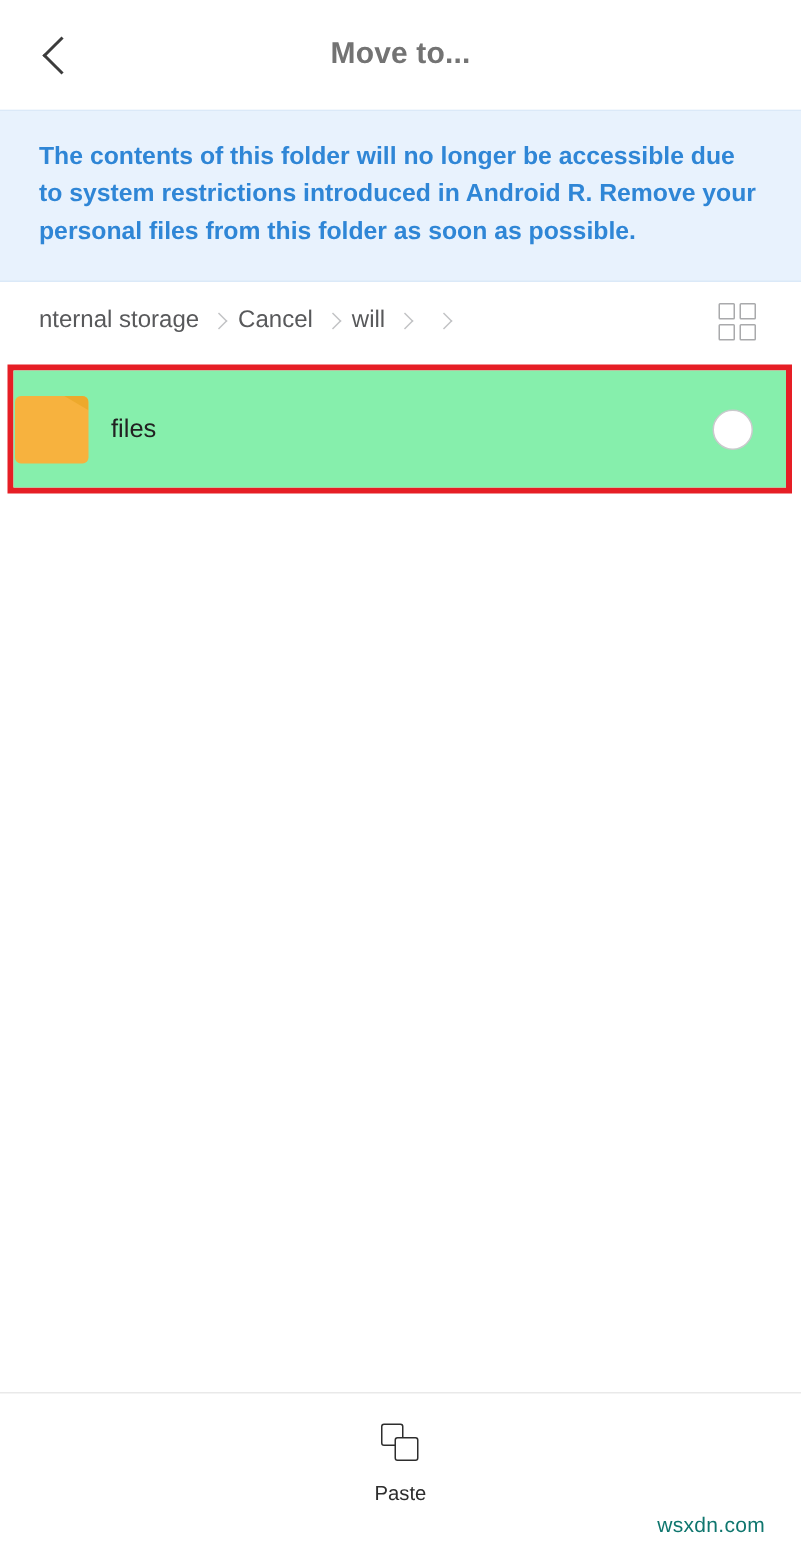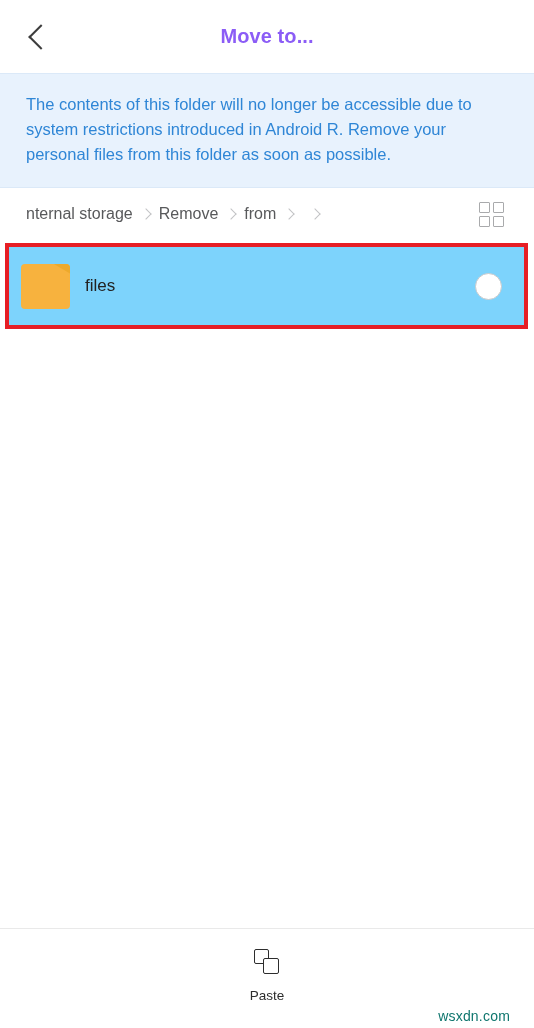--- a/index.html
+++ b/index.html
@@ -41,39 +41,40 @@
     transform: rotate(45deg);
     margin-left: 5px;
   }
   .appbar-title {
     position: absolute;
     left: 0;
     right: 0;
     text-align: center;
     font-size: 20px;
     font-weight: bold;
-    color: #8b5cf6;
+    color: #737373;
     letter-spacing: .1px;
     pointer-events: none;
   }
 
   
   .notice {
     background: #e8f2fd;
     border-top: 1px solid #dbe9f8;
     border-bottom: 1px solid #dbe9f8;
     padding: 18px 26px 20px 26px;
     box-sizing: border-box;
     min-height: 107px;
   }
   .notice-text {
     color: #2f86d6;
     font-size: 16.5px;
     line-height: 25px;
     margin: 0;
+    font-weight: bold;
   }
 
   
   .crumbbar {
     height: 52px;
     display: flex;
     align-items: center;
     padding: 0 20px 0 26px;
     box-sizing: border-box;
     background: #fff;
@@ -130,24 +131,24 @@
     background: #ffffff;
   }
   .file-row {
     position: absolute;
     left: 0;
     top: 0;
     right: 0;
     bottom: 0;
     display: flex;
     align-items: center;
-    padding: 0 18px 0 12px;
-    box-sizing: border-box;
-    cursor: pointer;
-    background: #7dd3fc;
+    padding: 0 18px 0 1px;
+    box-sizing: border-box;
+    cursor: pointer;
+    background: #86efac;
   }
   .folder-icon {
     position: relative;
     width: 49px;
     height: 45px;
     flex: none;
     margin-right: 15px;
   }
   .folder-icon .body {
     position: absolute;
@@ -310,23 +311,23 @@
 </div>
 
 <div class="notice">
   <p class="notice-text">The contents of this folder will no longer be accessible due to system restrictions introduced in Android R. Remove your personal files from this folder as soon as possible.</p>
 </div>
 
 <div class="crumbbar">
   <div class="crumbs">
     <span class="crumb">nternal storage</span>
     <span class="crumb-sep"></span>
-    <span class="crumb">Remove</span>
+    <span class="crumb">Cancel</span>
     <span class="crumb-sep"></span>
-    <span class="crumb">from</span>
+    <span class="crumb">will</span>
     <span class="crumb-sep"></span>
     <span class="crumb-sep"></span>
   </div>
   <div class="grid-icon">
     <i></i>
     <i></i>
     <i></i>
     <i></i>
   </div>
 </div>

